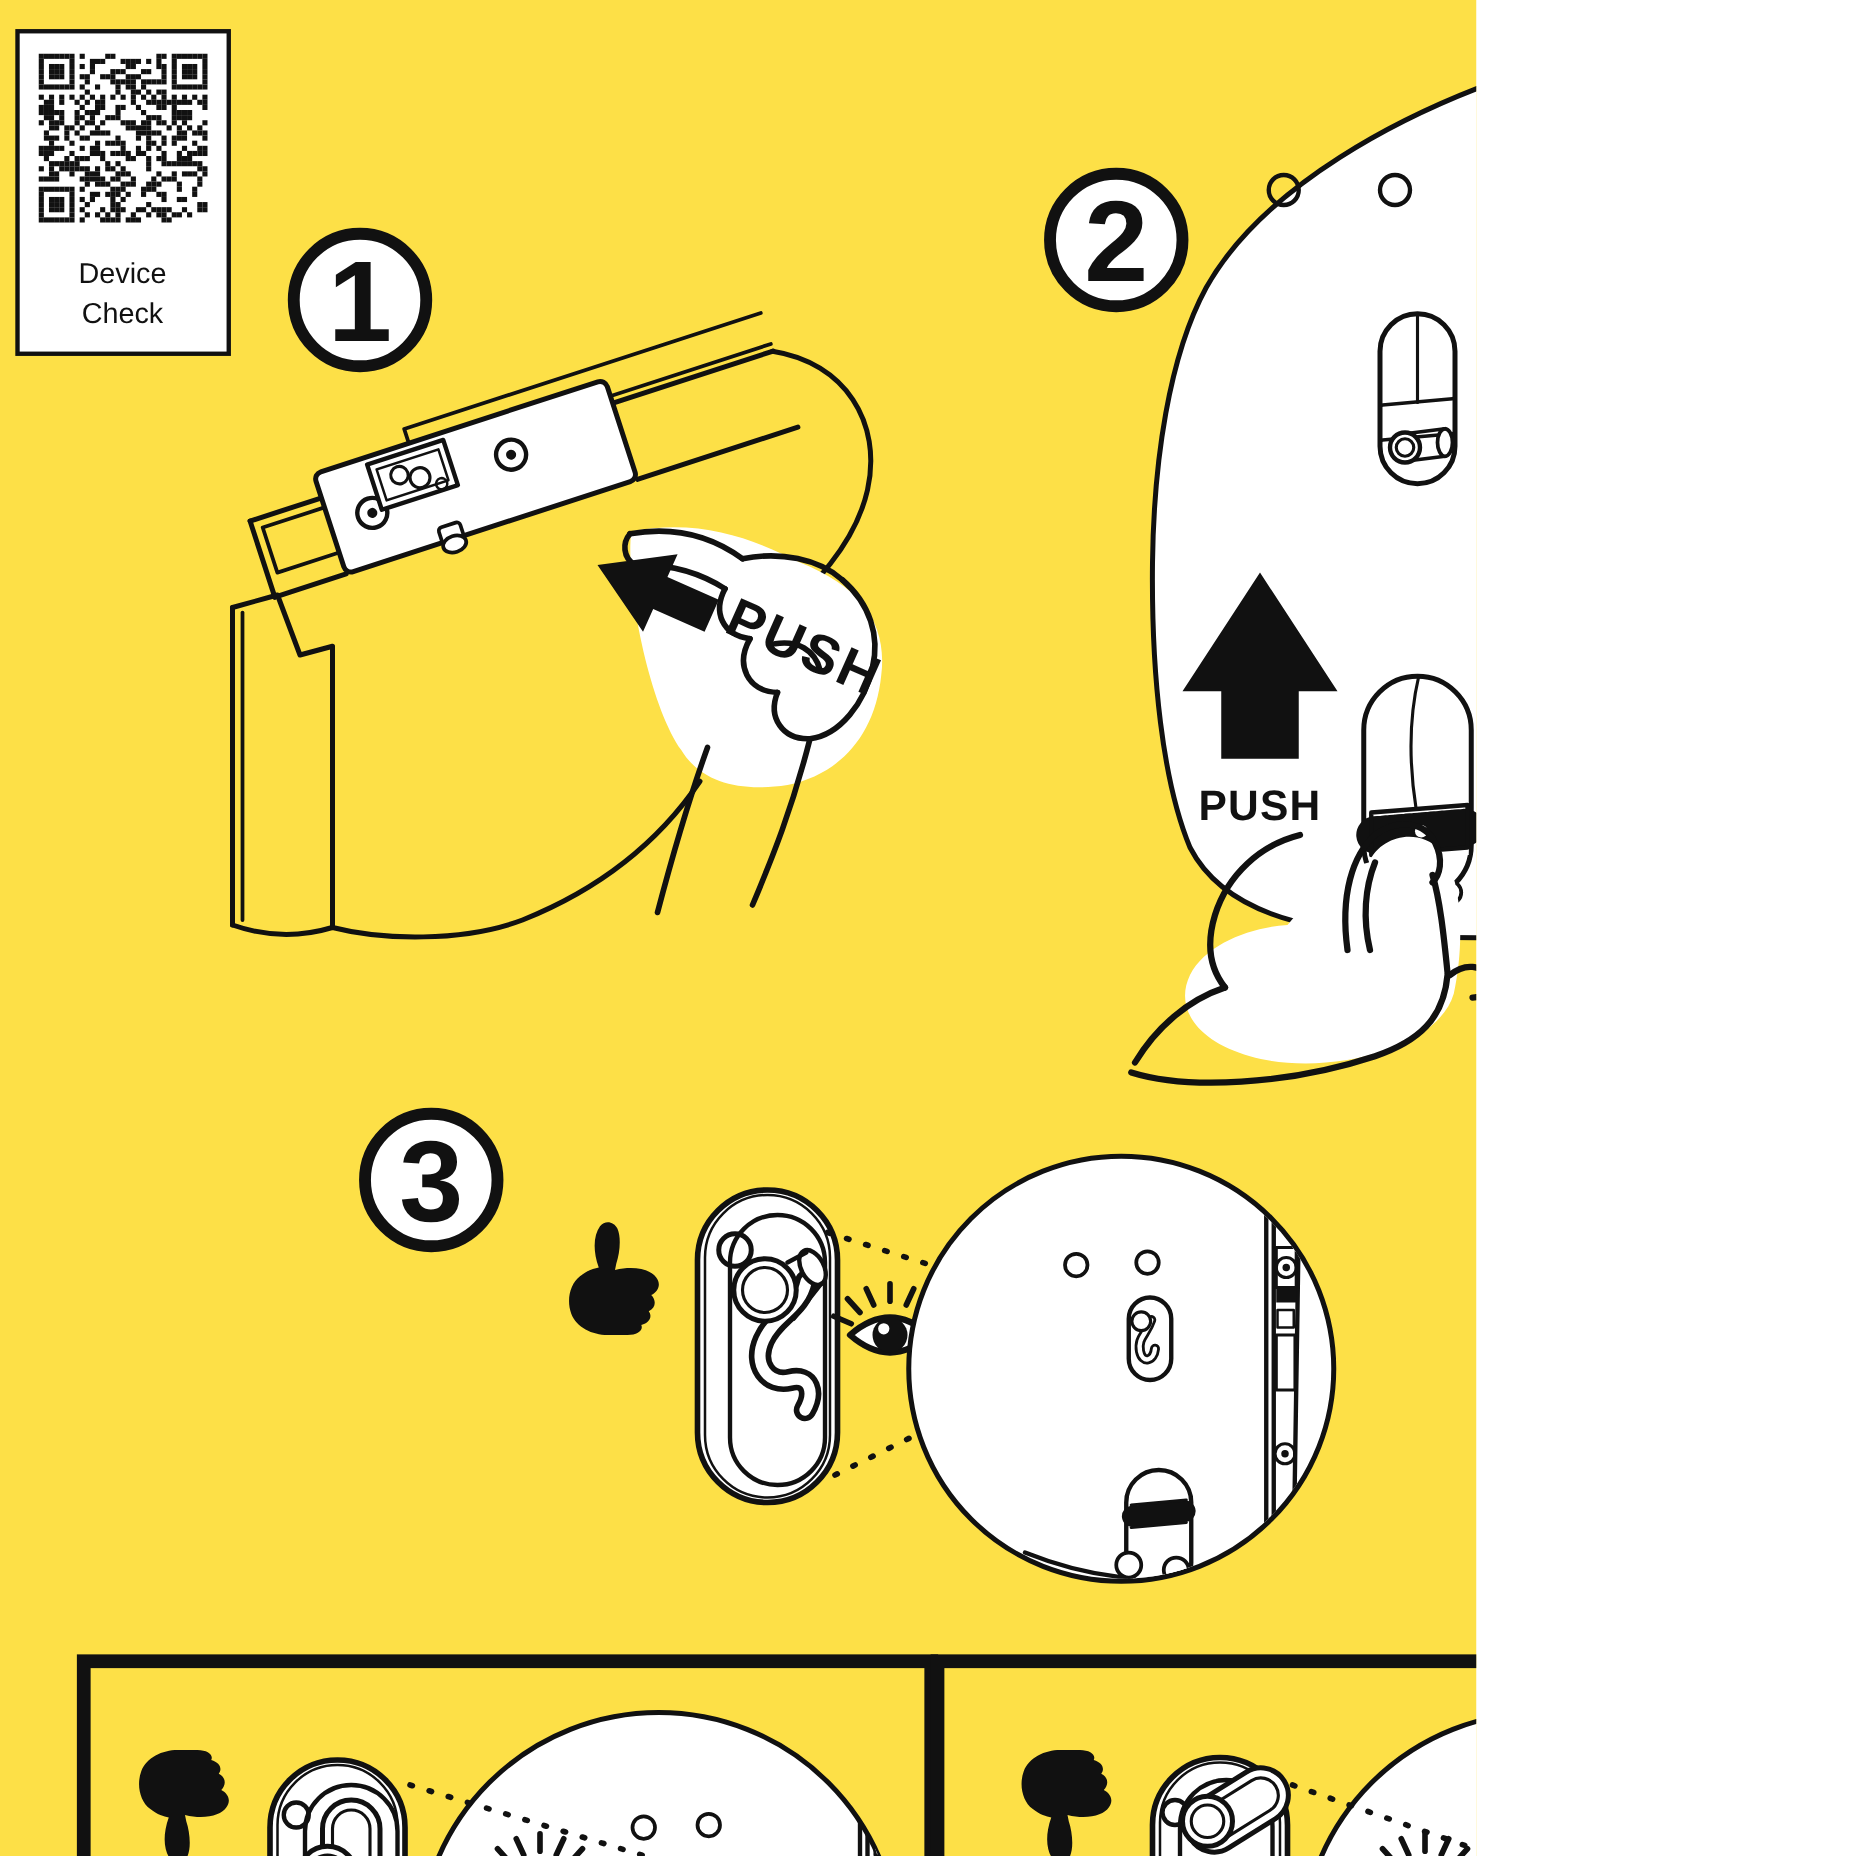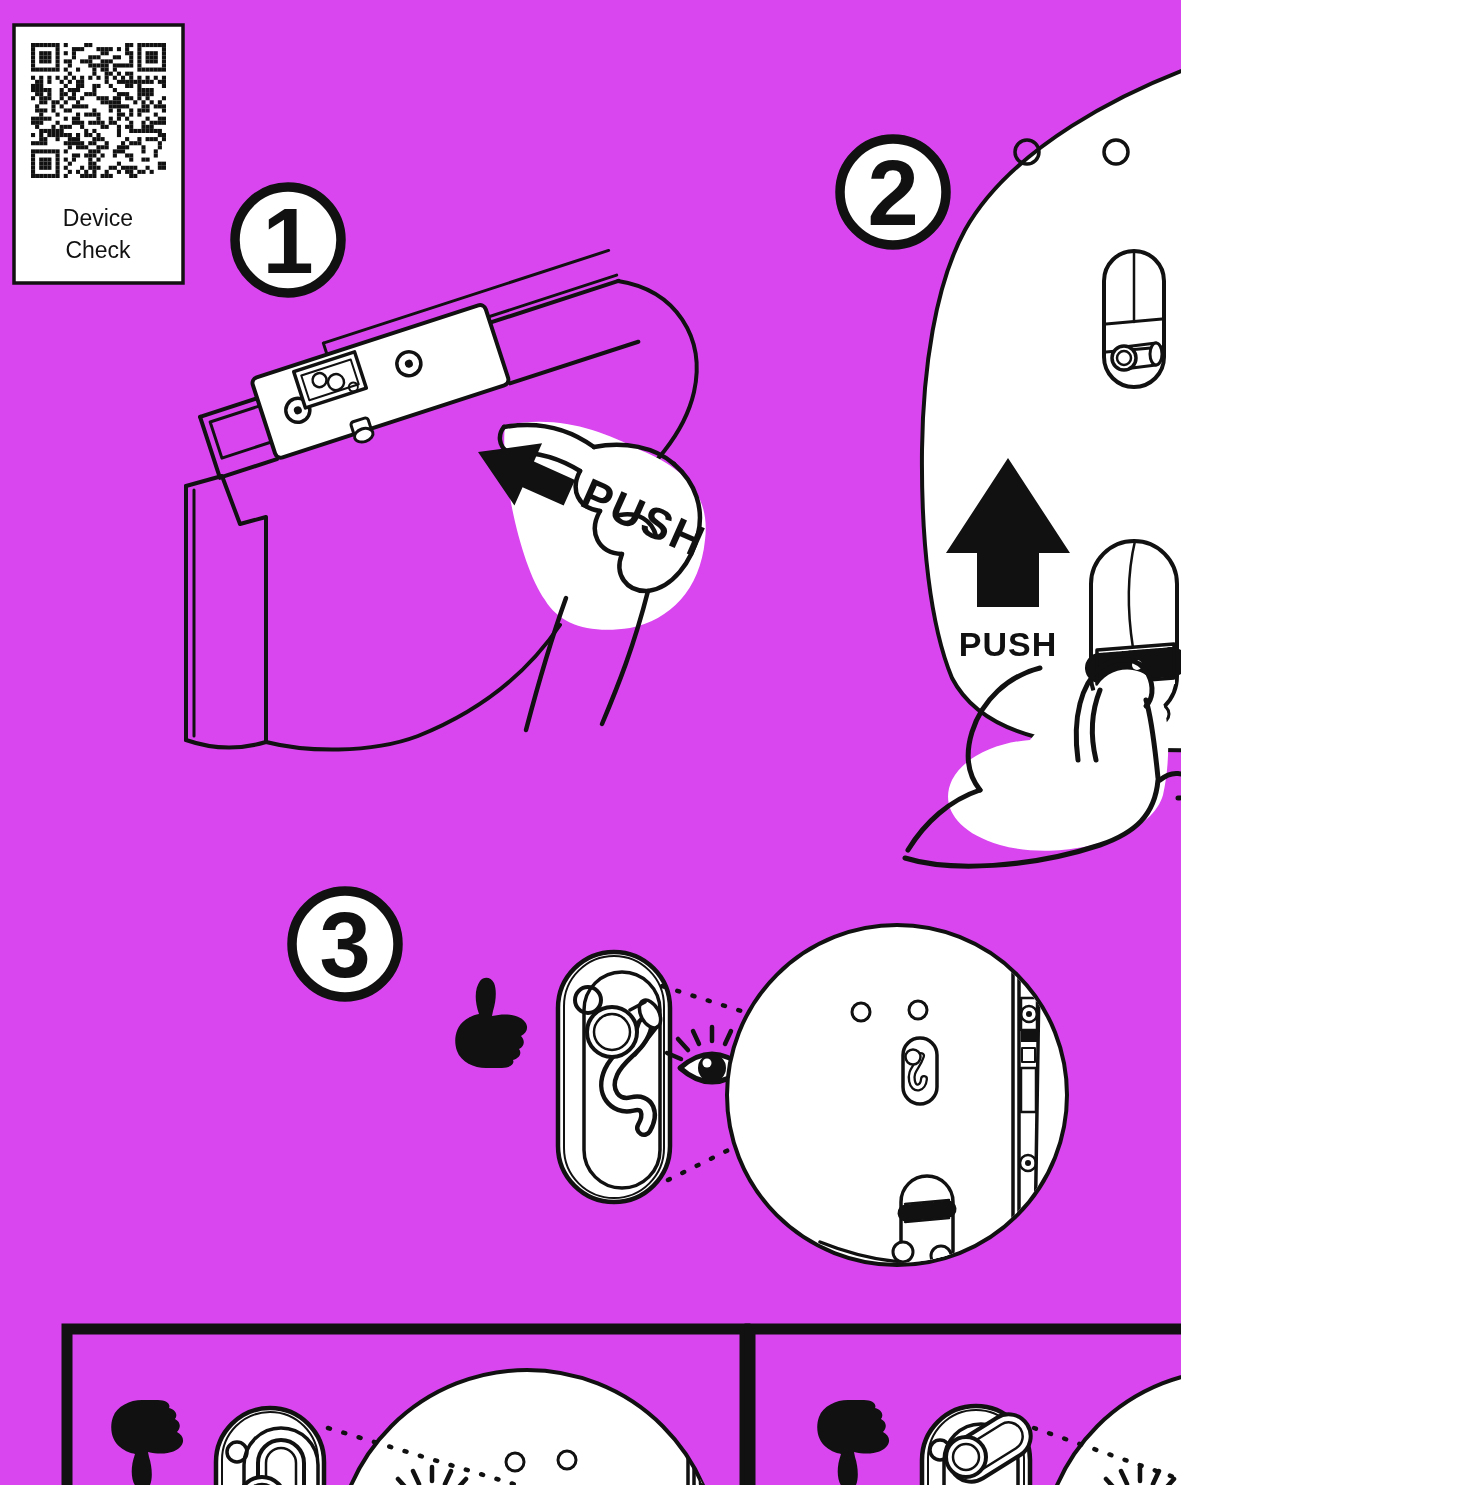--- a/index.html
+++ b/index.html
@@ -1,16 +1,16 @@
 <!DOCTYPE html>
 <html><head>
 <meta charset="utf-8">
 <style>
   html,body{margin:0;padding:0;background:#fff;}
-  .stage{position:relative;width:1181px;height:1485px;background:#d946ef;overflow:hidden;text-align:right;}
+  .stage{position:relative;width:1181px;height:1485px;background:#fde047;overflow:hidden;text-align:right;}
   .stage svg{position:absolute;left:0;top:0;}
   svg *{vector-effect:none;}
   .ink{stroke:#111;fill:none;stroke-linecap:round;stroke-linejoin:round;}
   text{font-family:"Liberation Sans","DejaVu Sans",sans-serif;fill:#111;}
   .qr-label{font-size:23px;}
   .badge-num{font-size:92px;font-weight:bold;}
   .push-rot{font-size:44px;font-weight:bold;letter-spacing:2px;}
   .push-up{font-size:34px;font-weight:bold;letter-spacing:1px;}
 </style>
 </head>

